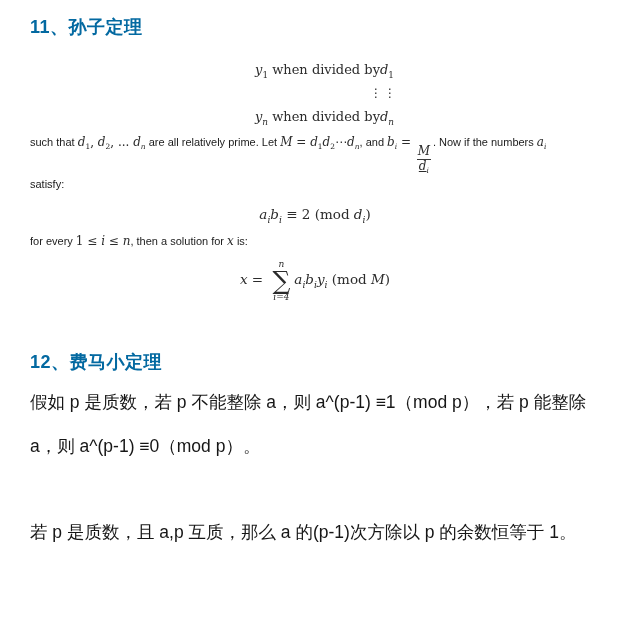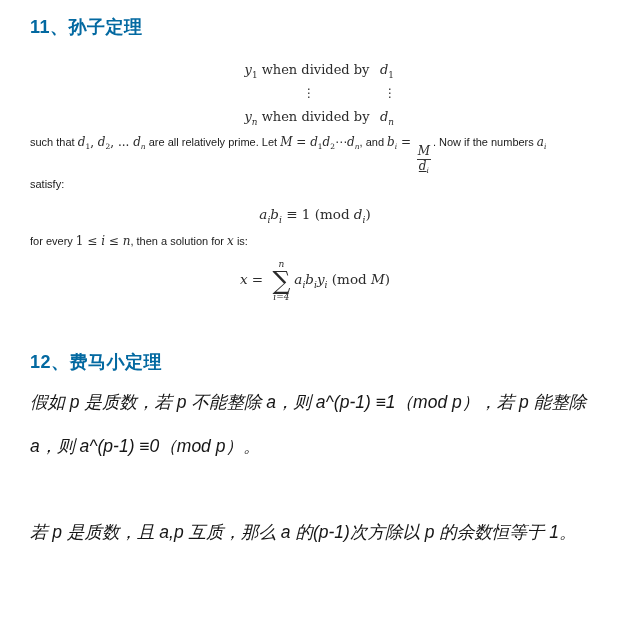--- a/index.html
+++ b/index.html
@@ -51,21 +51,21 @@
 
   
   .math-table {
     width: fit-content;
     margin: 4px auto 6px auto;
     font-family: "DejaVu Serif", "DejaVu Sans", serif;
     font-size: 13px;
     color: #2b2b2b;
   }
   .mrow { display: flex; line-height: 20px; }
-  .mcol-left { width: 146px; text-align: center; }
+  .mcol-left { width: 146px; text-align: right; }
   .mcol-right { text-align: left; }
   .dots-row { line-height: 27px; }
   .dots-row .mcol-left, .dots-row .mcol-right {
     padding-left: 2px;
     font-size: 12px;
     font-family: "DejaVu Sans", sans-serif;
   }
 
   
   .equation {
@@ -101,21 +101,20 @@
   .sum-sup, .sum-sub { font-size: 9px; font-style: italic; }
   .sum-sigma { font-size: 25px; line-height: 0.95; }
 
   
   .cn-text {
     font-size: 17.5px;
     line-height: 44px;
     margin: 0;
     color: #161616;
     font-family: "Liberation Sans", sans-serif;
-    font-style: italic;
   }
   #fermat-1 { margin-top: 6px; }
   #fermat-2 { margin-top: 42px; }
 </style>
 </head>
 <body style="background: rgb(255, 255, 255); color: rgb(31, 31, 31);">
 
 <main class="doc">
 
   <h1 class="cn-heading" id="h11">11、孙子定理</h1>
@@ -136,21 +135,21 @@
     </div>
   </div>
 
   <p class="en-text"><span>such that </span><span class="mi">d</span><sub class="mr-sub">1</sub><span class="mr">, </span><span class="mi">d</span><sub class="mr-sub">2</sub><span class="mr">, ... </span><span class="mi">d</span><sub class="mi-sub">n</sub><span> are all relatively prime. Let </span><span class="mi">M</span><span class="mr"> = </span><span class="mi">d</span><sub class="mr-sub">1</sub><span class="mi">d</span><sub class="mr-sub">2</sub><span class="mr">⋯</span><span class="mi">d</span><sub class="mi-sub">n</sub><span>, and </span><span class="mi">b</span><sub class="mi-sub">i</sub><span class="mr"> = </span><span class="frac">
         <span class="num"><span class="mi">M</span></span>
         <span class="den"><span class="mi">d</span><sub class="mi-sub">i</sub></span>
       </span><span>. Now if the numbers </span><span class="mi">a</span><sub class="mi-sub">i</sub></p>
 
   <p class="en-text satisfy-line">satisfy:</p>
 
-  <div class="equation" id="congruence"><span class="mi">a</span><sub class="mi-sub">i</sub><span class="mi">b</span><sub class="mi-sub">i</sub><span class="mr"> ≡ 1 (mod </span><span class="mi">d</span><sub class="mi-sub">i</sub><span class="mr">)</span></div>
+  <div class="equation" id="congruence"><span class="mi">a</span><sub class="mi-sub">i</sub><span class="mi">b</span><sub class="mi-sub">i</sub><span class="mr"> ≡ 2 (mod </span><span class="mi">d</span><sub class="mi-sub">i</sub><span class="mr">)</span></div>
 
   <p class="en-text"><span>for every </span><span class="mr">1 ≤ </span><span class="mi">i</span><span class="mr"> ≤ </span><span class="mi">n</span><span>, then a solution for </span><span class="mi">x</span><span> is:</span></p>
 
   <div class="equation" id="solution"><span class="mi">x</span><span class="mr"> = </span><span class="sum">
         <span class="sum-sup">n</span>
         <span class="sum-sigma">∑</span>
         <span class="sum-sub">i=4</span>
       </span><span class="mi">a</span><sub class="mi-sub">i</sub><span class="mi">b</span><sub class="mi-sub">i</sub><span class="mi">y</span><sub class="mi-sub">i</sub><span class="mr"> (mod </span><span class="mi">M</span><span class="mr">)</span></div>
 
   <h1 class="cn-heading" id="h12">12、费马小定理</h1>

